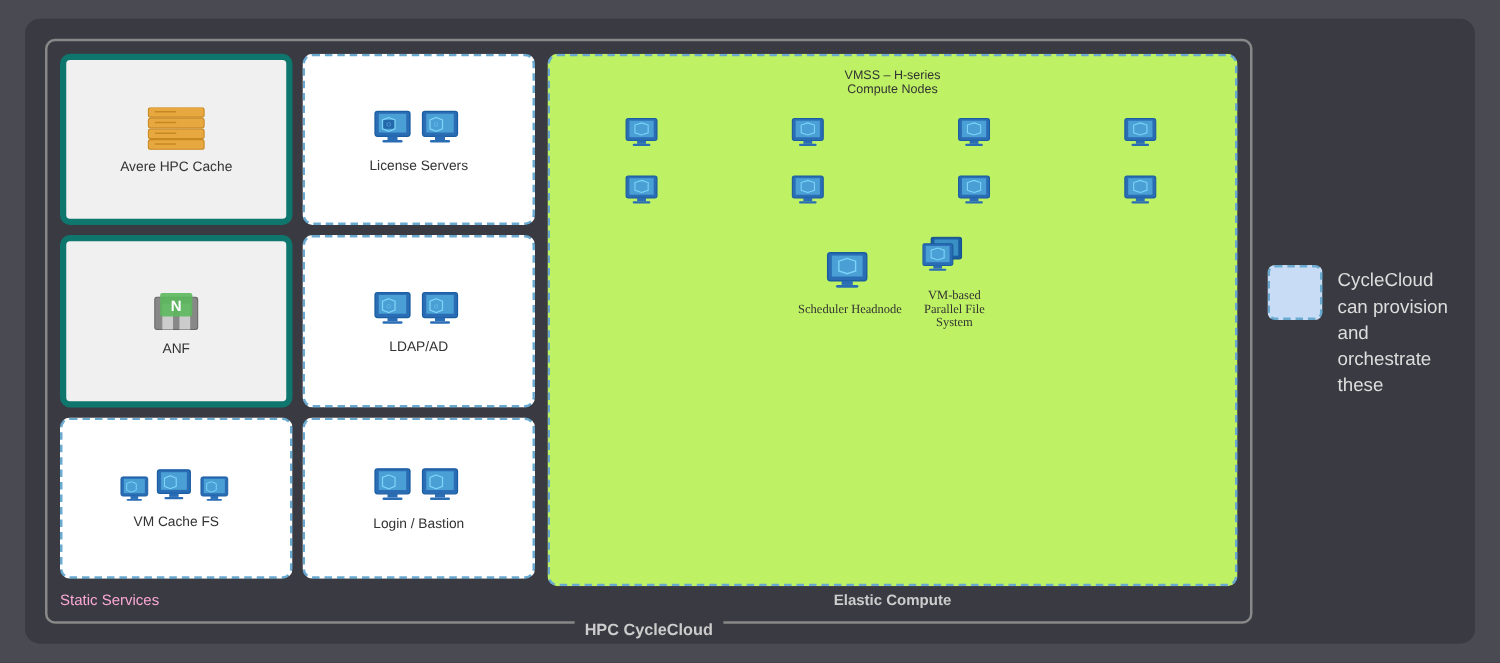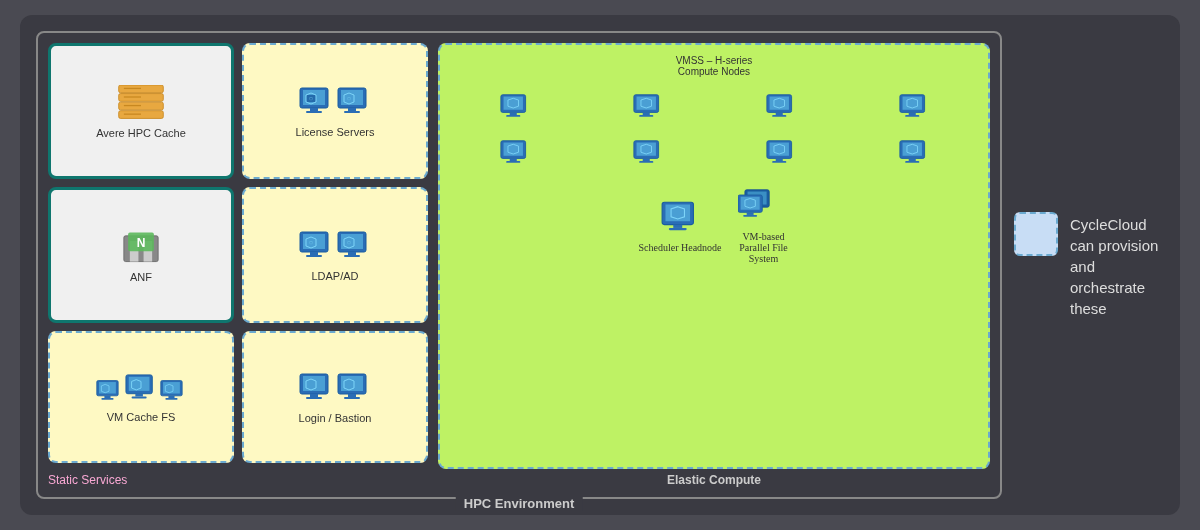--- a/index.html
+++ b/index.html
@@ -97,25 +97,25 @@
       display: flex;
       flex-direction: column;
       align-items: center;
       justify-content: center;
       gap: 6px;
       padding: 10px 8px 8px;
     }
 
     .card-white {
       background: #f0f0f0;
-      border: 3px solid #0f766e;
+      border: 5px solid #0f766e;
     }
 
     .card-blue {
-      background: #fef9c3;
+      background: #ffffff;
       border: 2px dashed #6baad0;
     }
 
     .card-label {
       font-size: 11px;
       color: #333;
       text-align: center;
       font-weight: 500;
     }
 
@@ -513,21 +513,21 @@
                   </div>
                   <span class="elastic-bottom-label">VM-based<br>Parallel File<br>System</span>
                 </div>
               </div>
 
             </div>
             <div class="elastic-label">Elastic Compute</div>
           </div>
         </div>
 
-        <span class="hpc-label">HPC Environment</span>
+        <span class="hpc-label">HPC CycleCloud</span>
       </div>
     </div>
 
     <div class="legend">
       <div class="legend-item">
         <div class="legend-box legend-box-blue"></div>
         <span class="legend-text">CycleCloud can provision and orchestrate these</span>
       </div>
     </div>
   </div>

